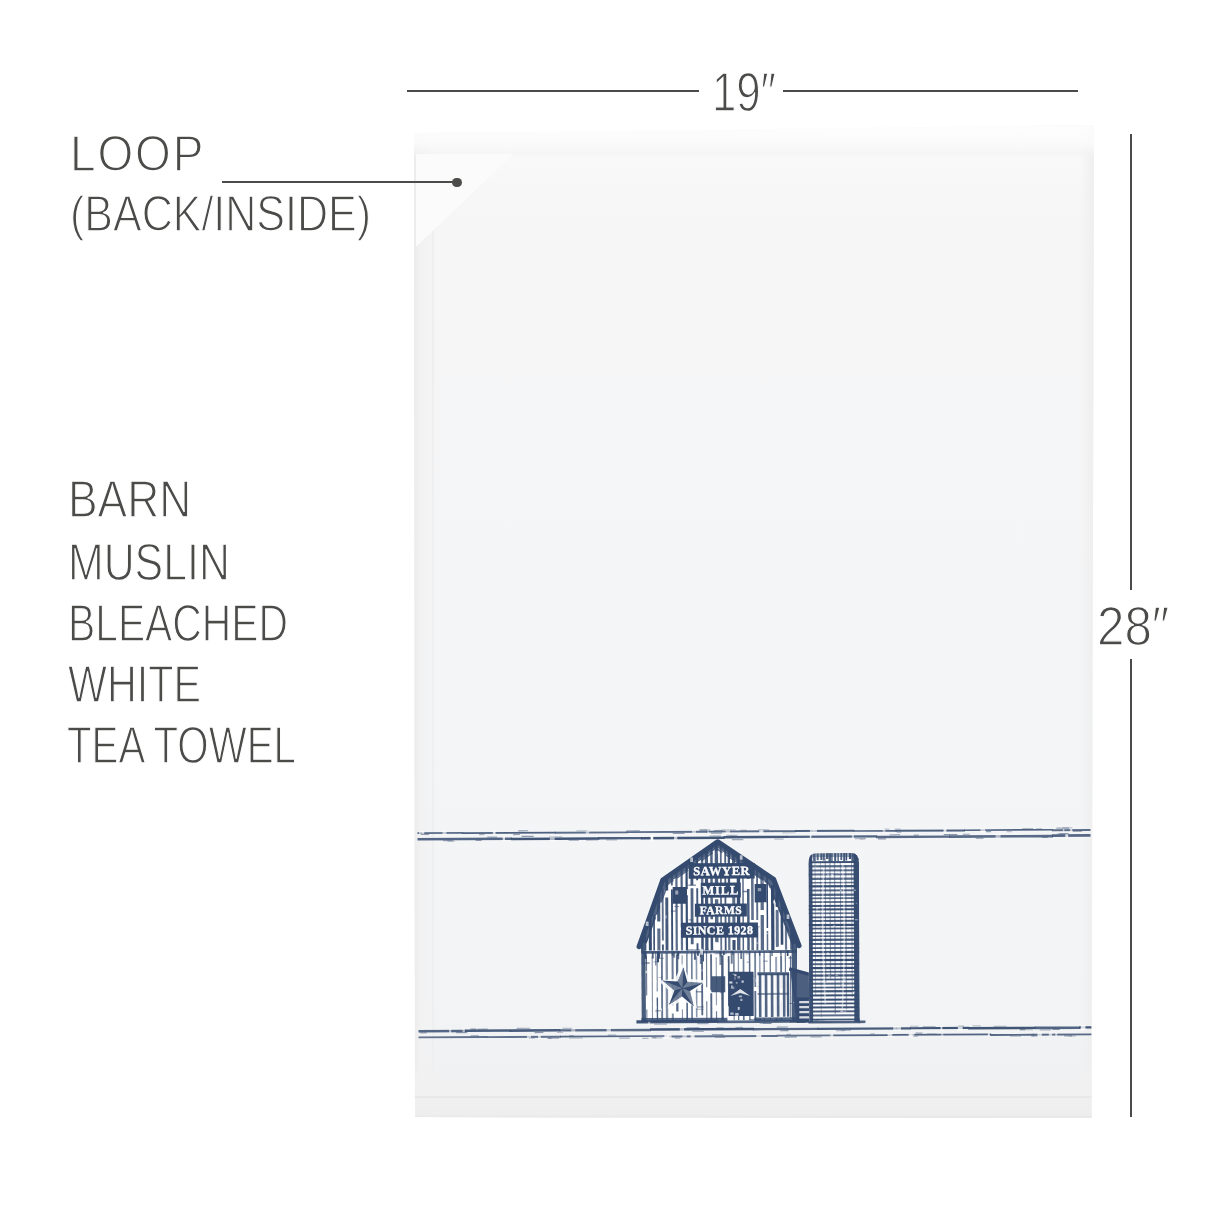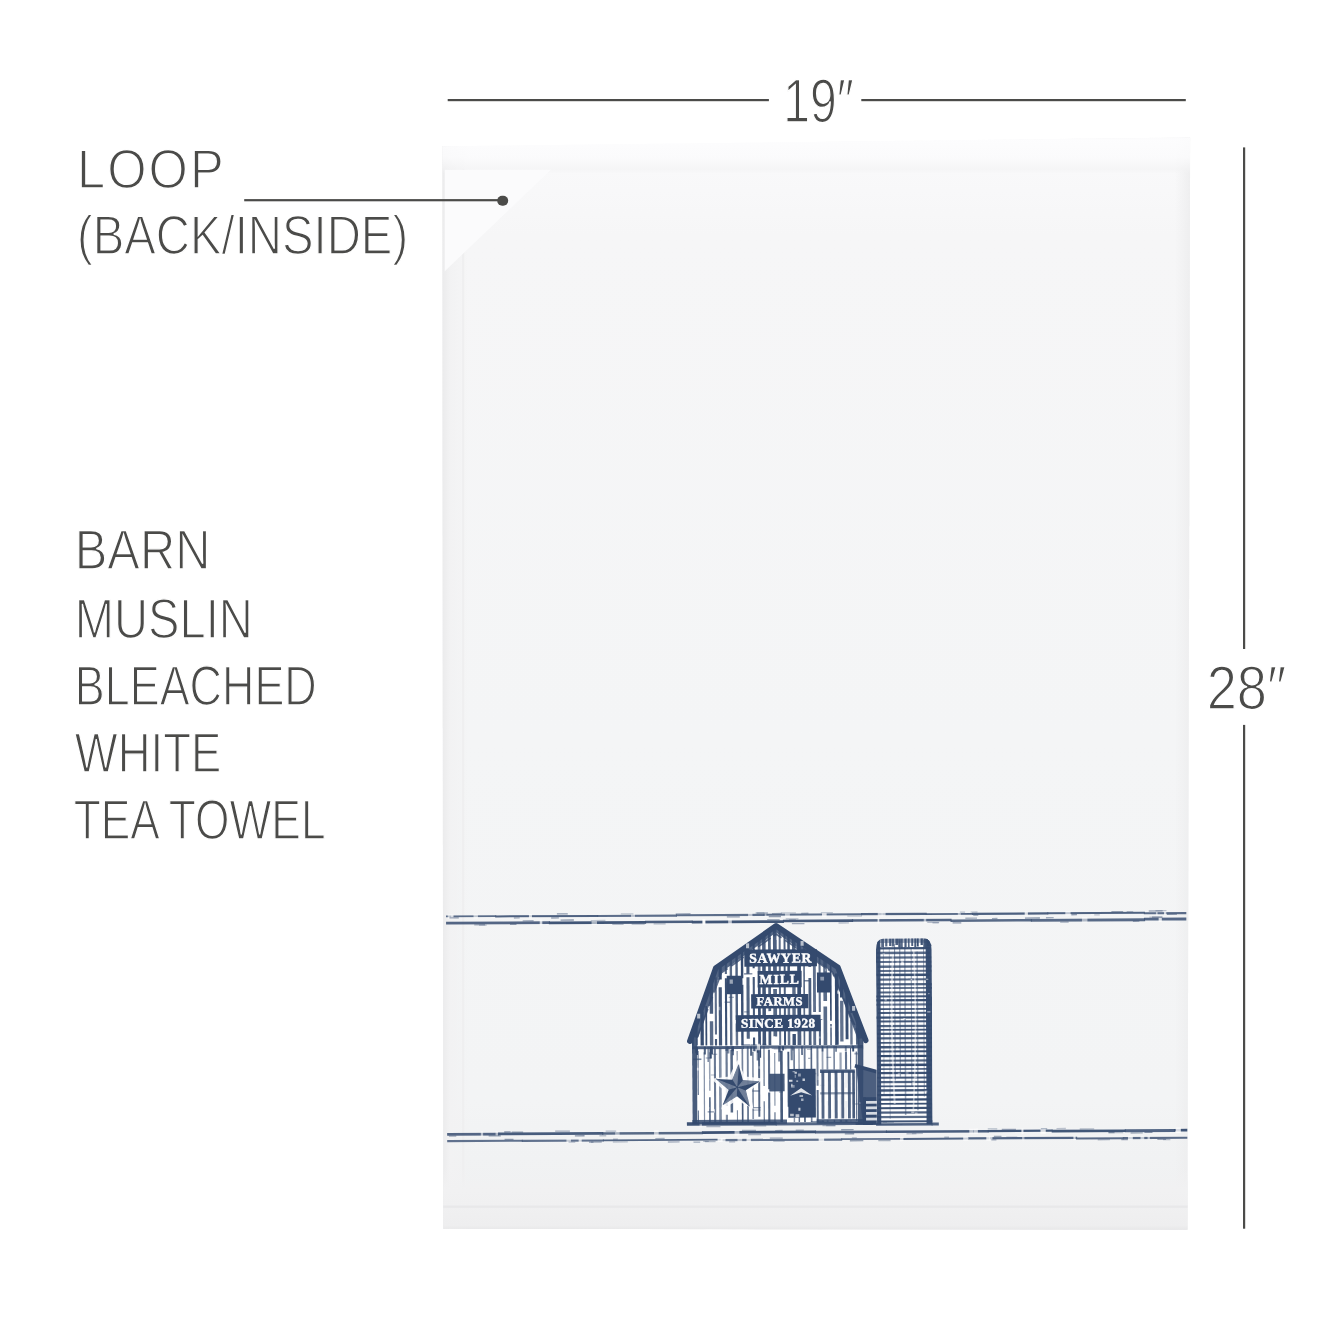--- a/index.html
+++ b/index.html
@@ -22,21 +22,21 @@
 <div class="lbl" id="tback" style="left:70px; top:185px; font-size:50px; transform:scaleX(0.86);">(BACK/INSIDE)</div>
 <div class="dim" style="left:222px; top:180.5px; width:231px; height:2.4px;"></div>
 <div class="abs" style="left:452.4px; top:178px; width:9.4px; height:9.4px; border-radius:50%; background:#4b4b49; z-index:6;"></div>
 
 <div class="lbl" id="tb1" style="left:68px; top:470px; font-size:51px; transform:scaleX(0.87);">BARN</div>
 <div class="lbl" id="tb2" style="left:68px; top:533px; font-size:51px; transform:scaleX(0.84);">MUSLIN</div>
 <div class="lbl" id="tb3" style="left:68px; top:594px; font-size:51px; transform:scaleX(0.80);">BLEACHED</div>
 <div class="lbl" id="tb4" style="left:68px; top:655px; font-size:51px; transform:scaleX(0.81);">WHITE</div>
 <div class="lbl" id="tb5" style="left:67px; top:716px; font-size:51px; transform:scaleX(0.79);">TEA TOWEL</div>
 
-<div class="abs" id="towel" style="left:400px; top:124px; width:684px; height:995px;
+<div class="abs" id="towel" style="left:412px; top:124px; width:684px; height:995px;
   clip-path:polygon(2px 9px, 682px 1px, 679.5px 994px, 3px 993px);
   background:linear-gradient(180deg,#fcfcfd 0%,#f9f9fa 3%,#f6f6f7 9%,#f4f5f6 55%,#f3f4f5 88%,#f0f1f2 96%,#ebebec 100%);
   box-shadow:inset 0 2px 3px -1px rgba(205,205,210,0.55), inset 2px 0 3px -1px rgba(208,208,213,0.5),
              inset -2px 0 3px -2px rgba(208,208,213,0.5), inset 0 -2px 3px -1px rgba(198,198,203,0.6);">
 
   <div class="abs" style="left:0; top:0; width:26px; height:100%;
     background:linear-gradient(90deg,#e9e9ea 0%,#f2f2f3 35%,rgba(246,246,247,0) 100%);"></div>
 
   <div class="abs" style="left:20px; top:30px; width:1.5px; height:93%; background:#efeff0;"></div>
 

